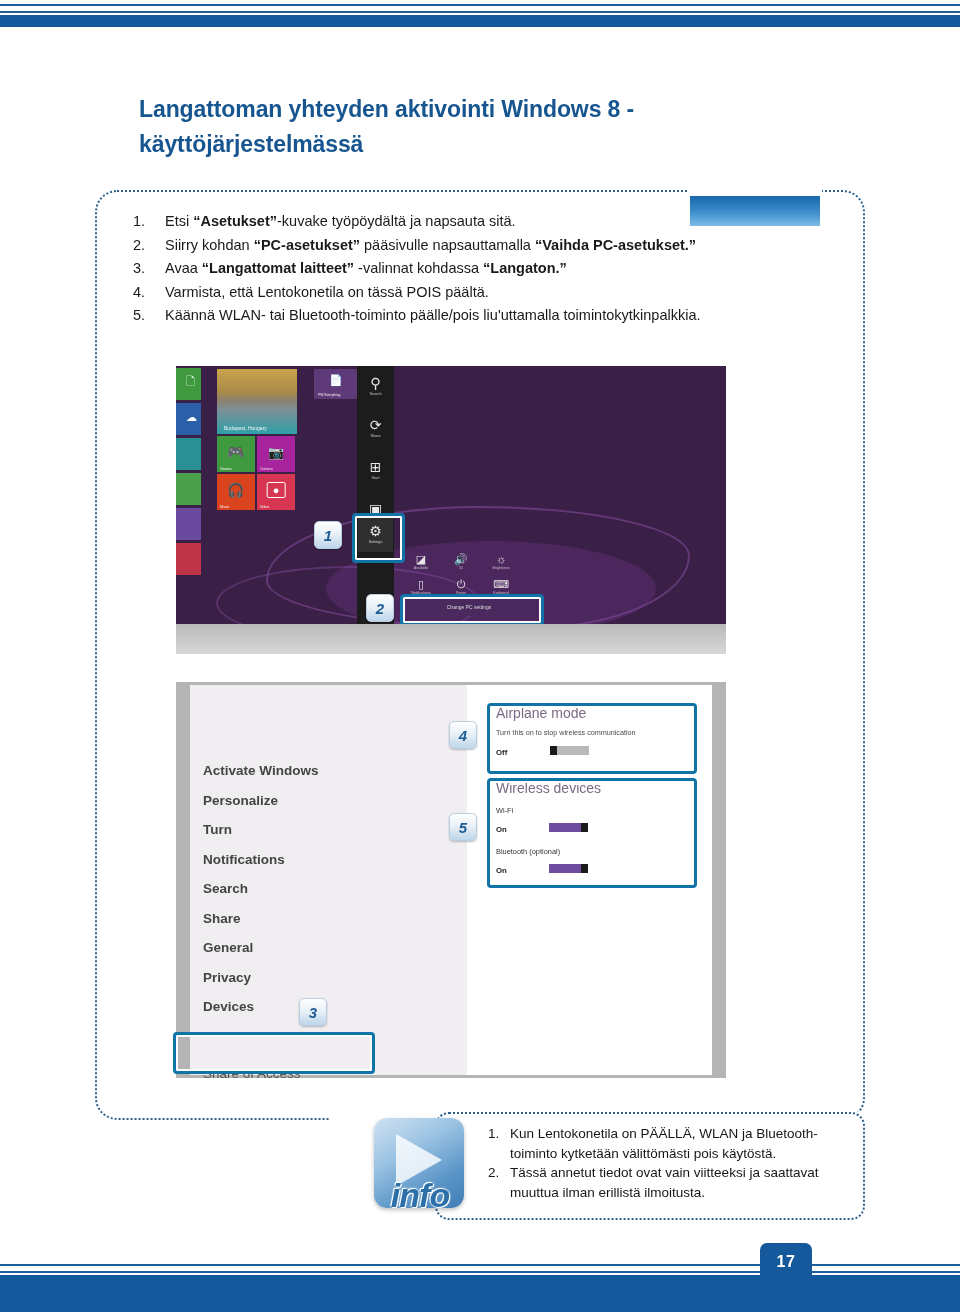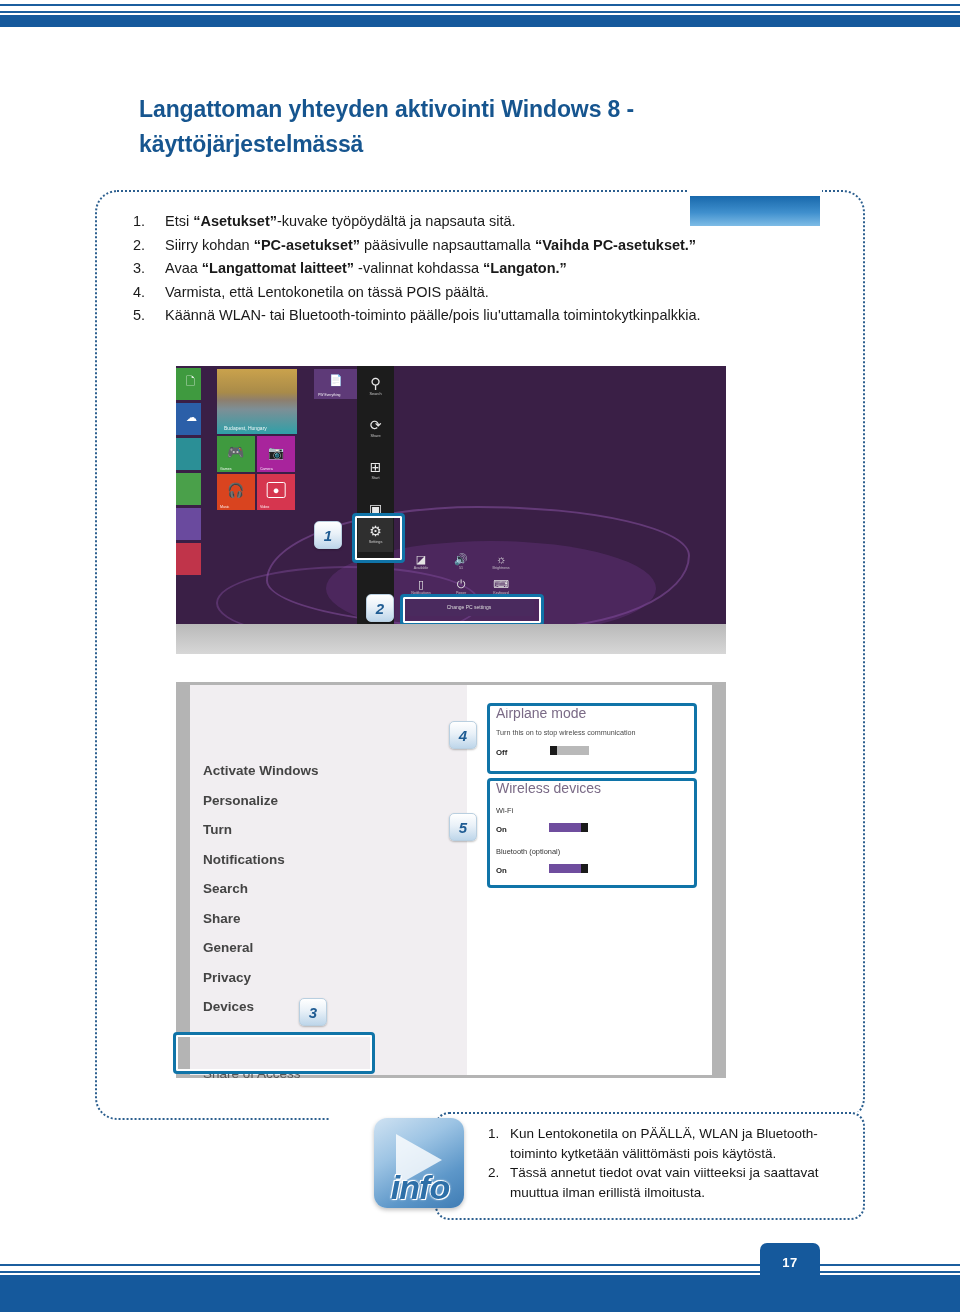--- a/index.html
+++ b/index.html
@@ -12,23 +12,23 @@
 
   
   .top-rule-1{position:absolute;left:0;top:4px;width:960px;height:2px;background:#1b5e9e;}
   .top-rule-2{position:absolute;left:0;top:11px;width:960px;height:2px;background:#1b5e9e;}
   .top-band{position:absolute;left:0;top:15px;width:960px;height:12px;background:#15599c;}
 
   .bot-rule-1{position:absolute;left:0;top:1264px;width:960px;height:2px;background:#1b5e9e;}
   .bot-rule-2{position:absolute;left:0;top:1271px;width:960px;height:2px;background:#1b5e9e;}
   .bot-band{position:absolute;left:0;top:1275px;width:960px;height:37px;background:#15599c;}
   .page-tab{
-    position:absolute;left:760px;top:1243px;width:60px;height:38px;
+    position:absolute;left:760px;top:1243px;width:52px;height:38px;
     background:#15599c;border-radius:7px 7px 0 0;
-    color:#fff;font-size:13px;font-weight:bold;
+    color:#fff;font-size:16px;font-weight:bold;
     display:flex;align-items:center;justify-content:center;
     letter-spacing:.5px;
   }
 
   
   .page-title{
     position:absolute;left:139px;top:92px;width:700px;
     color:#16558f;font-size:23px;font-weight:bold;line-height:1.52;
     letter-spacing:-.1px;
   }
@@ -146,21 +146,21 @@
     position:absolute;left:374px;top:1118px;width:90px;height:90px;border-radius:13px;
     background:linear-gradient(150deg,#cfe2f2 0%,#9dc4e4 35%,#5d97c9 70%,#3f7cb4 100%);
     box-shadow:0 2px 4px rgba(0,0,0,.25);overflow:visible;
   }
   .info-tri{
     position:absolute;left:22px;top:16px;width:0;height:0;
     border-top:26px solid transparent;border-bottom:26px solid transparent;
     border-left:46px solid rgba(255,255,255,.80);
   }
   .info-word{
-    position:absolute;left:-14px;top:50px;width:120px;text-align:center;
+    position:absolute;left:-14px;top:58px;width:120px;text-align:center;
     font-size:34px;font-weight:bold;font-style:italic;
     color:#2d6fa8;letter-spacing:-1px;
     text-shadow:0 0 2px #fff,0 0 3px #fff,1px 1px 0 #fff,-1px -1px 0 #fff;
   }
   .info-notes{position:absolute;left:488px;top:1124px;width:370px;}
   .info-note{display:flex;font-size:13.5px;color:#161616;line-height:1.45;}
   .info-note .n{width:22px;flex:none;}
   .info-note .t{flex:1;}
 </style>
 </head>

